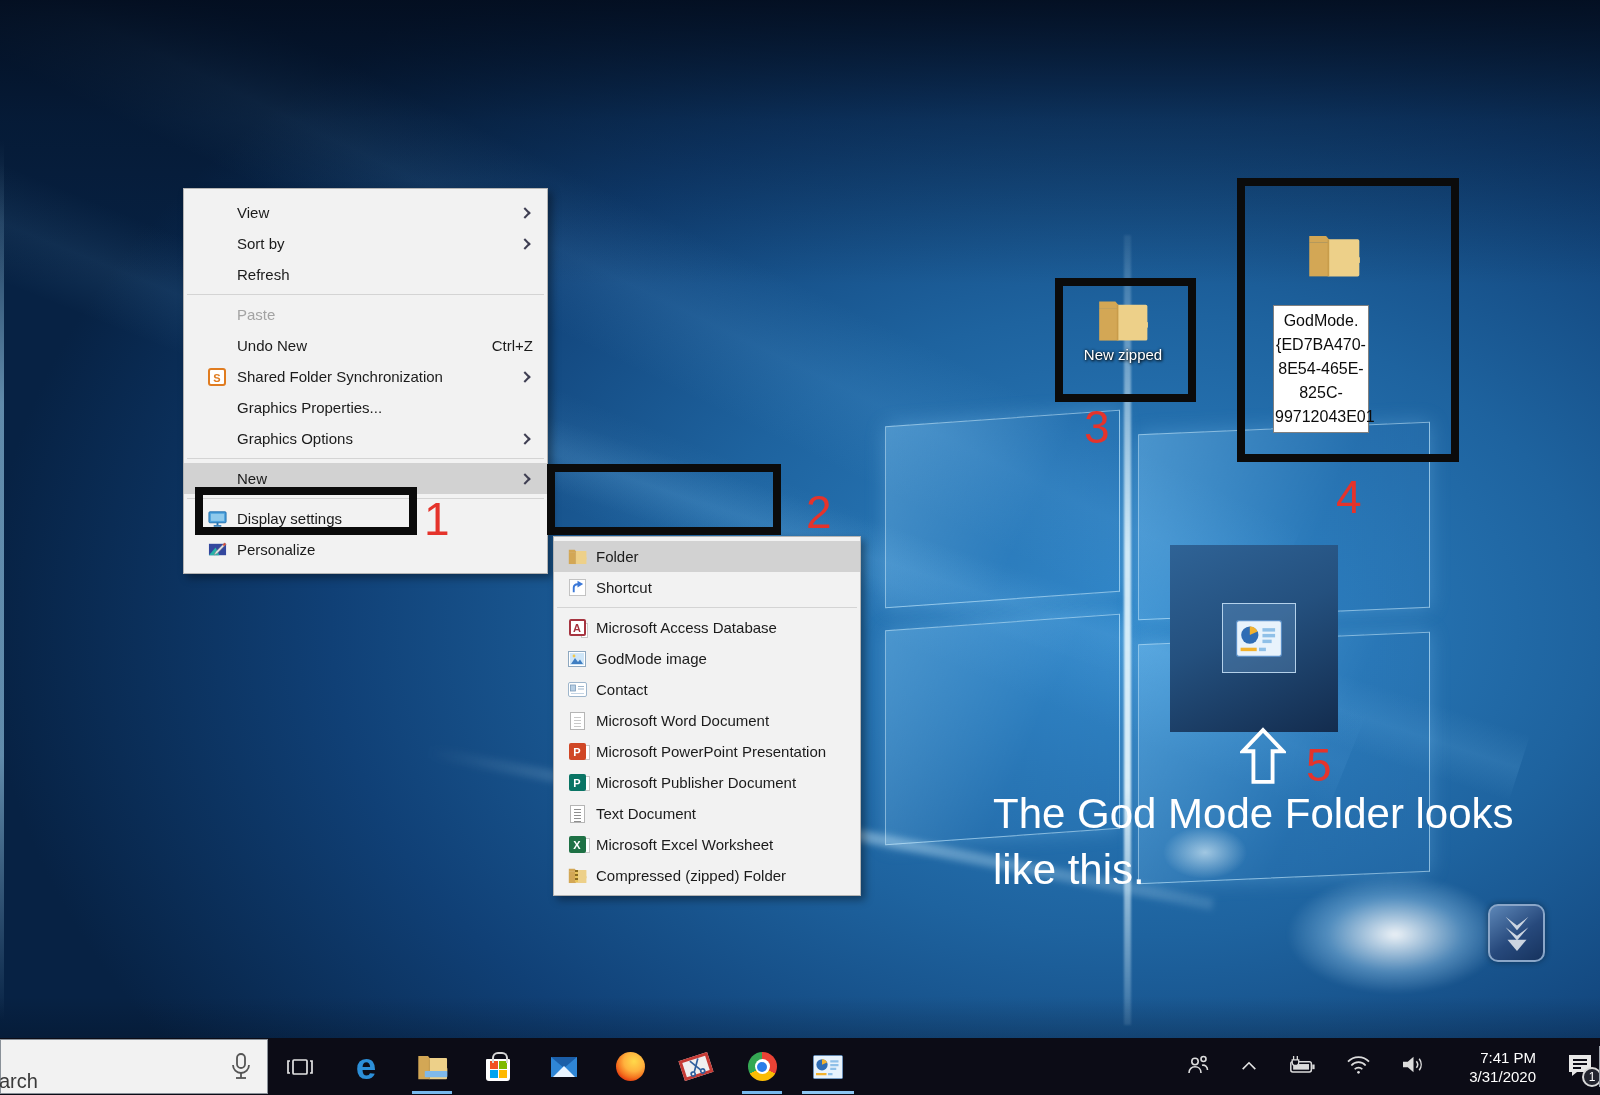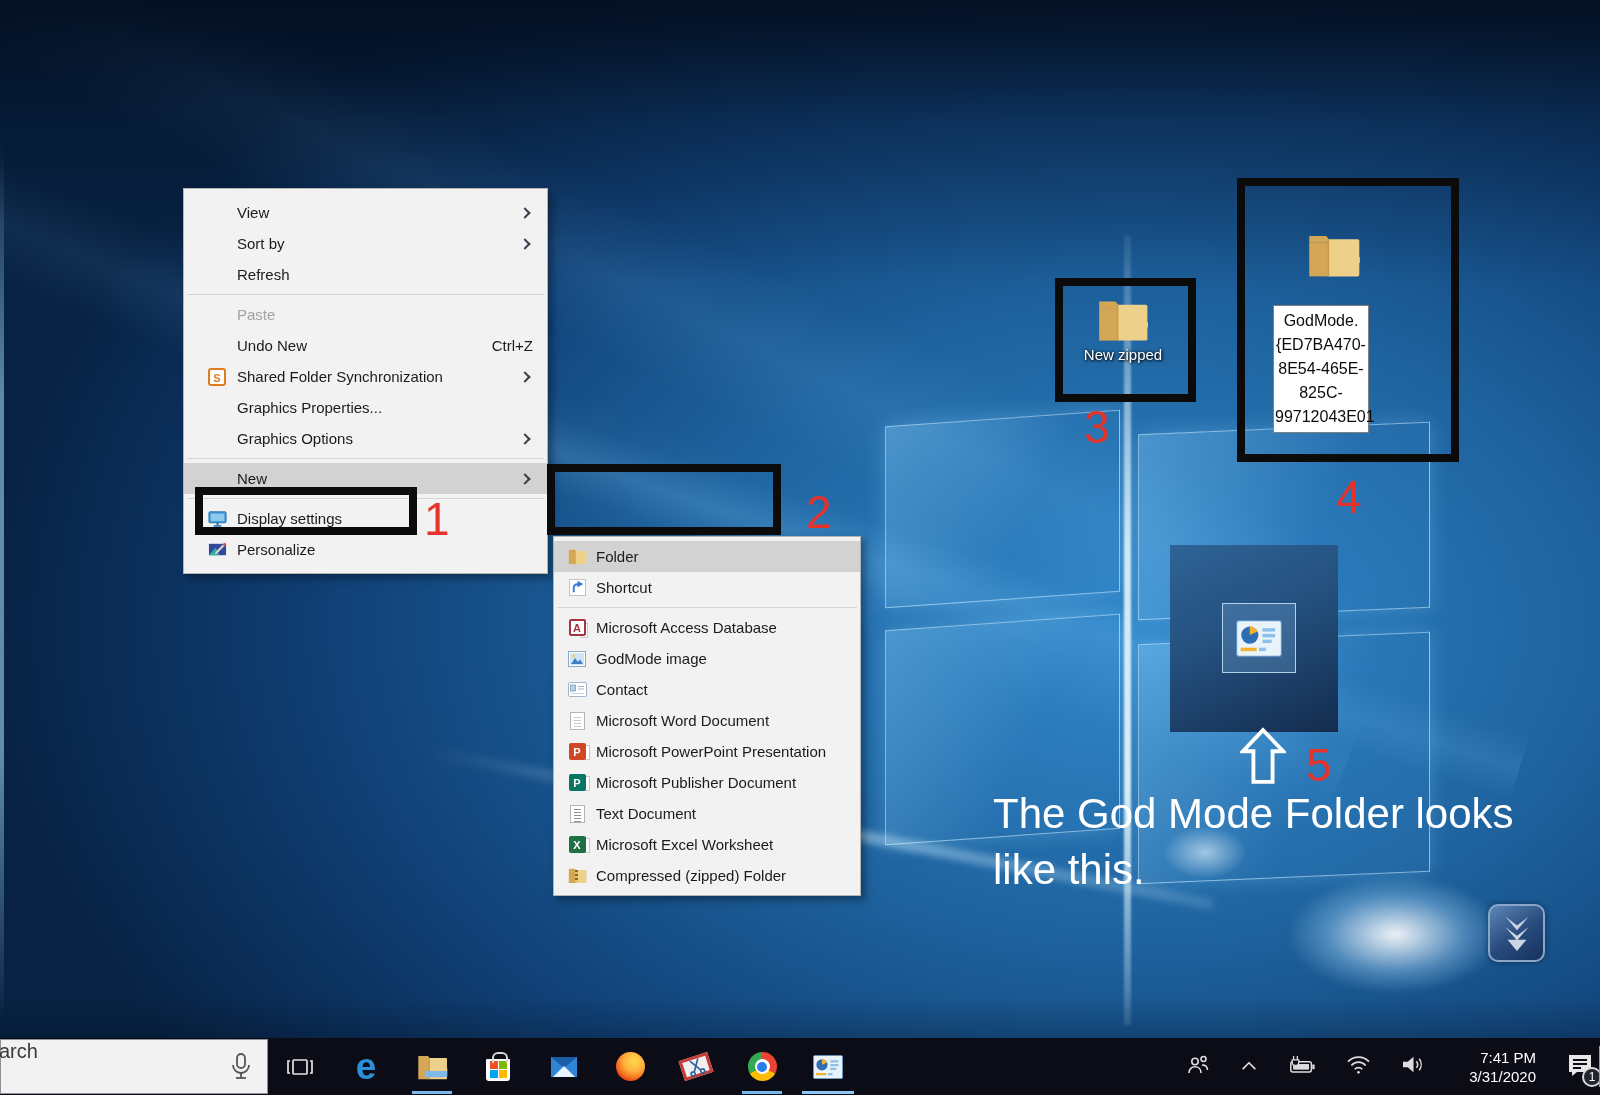--- a/index.html
+++ b/index.html
@@ -87,21 +87,21 @@
   .arrow5 { position:absolute; left:1240px; top:727px; z-index:6; }
   .caption { position:absolute; left:993px; top:786px; width:600px; z-index:6;
     color:#fff; font-size:42px; line-height:56px; font-weight:300; }
   .dl-icon { position:absolute; left:1488px; top:904px; width:57px; height:58px; z-index:5;
     border-radius:10px; border:2px solid #8aa6c8;
     background: linear-gradient(145deg, #5d87b8, #27497c 55%, #16335e); display:flex; align-items:center; justify-content:center;
     box-shadow: 0 0 6px rgba(0,0,0,.4); }
   
   .taskbar { position:absolute; left:0; top:1038px; width:1600px; height:57px; background:#0c0c16; z-index:30; }
   .search { position:absolute; left:0; top:1px; width:268px; height:55px; background:#f2f2f2;
-    border:1px solid #8a9199; display:flex; align-items:flex-start; }
+    border:1px solid #8a9199; display:flex; align-items:flex-end; }
   .search-text { font-size:20px; color:#3a3a3a; margin-left:-2px; }
   .mic { position:absolute; right:14px; top:12px; }
   .tbicons { position:absolute; left:267px; top:0; height:57px; display:flex; }
   .slot { width:66px; height:57px; display:flex; align-items:center; justify-content:center; position:relative; }
   .slot.open::after { content:""; position:absolute; bottom:1px; left:13px; right:13px; height:3px; background:#76b9ed; }
   .slot.openwide::after { left:7px; right:7px; background:#8cc6f2; }
   .edge-e { color:#2c8fd8; font-size:37px; font-weight:bold; line-height:1; }
   .ff { width:29px; height:29px; border-radius:50%;
     background: radial-gradient(circle at 62% 32%, #ffd94a, #ffb13d 38%, #f4731f 62%, #e3350e 80%, #c62a52 100%); }
   .chrome { width:29px; height:29px; border-radius:50%; position:relative;

